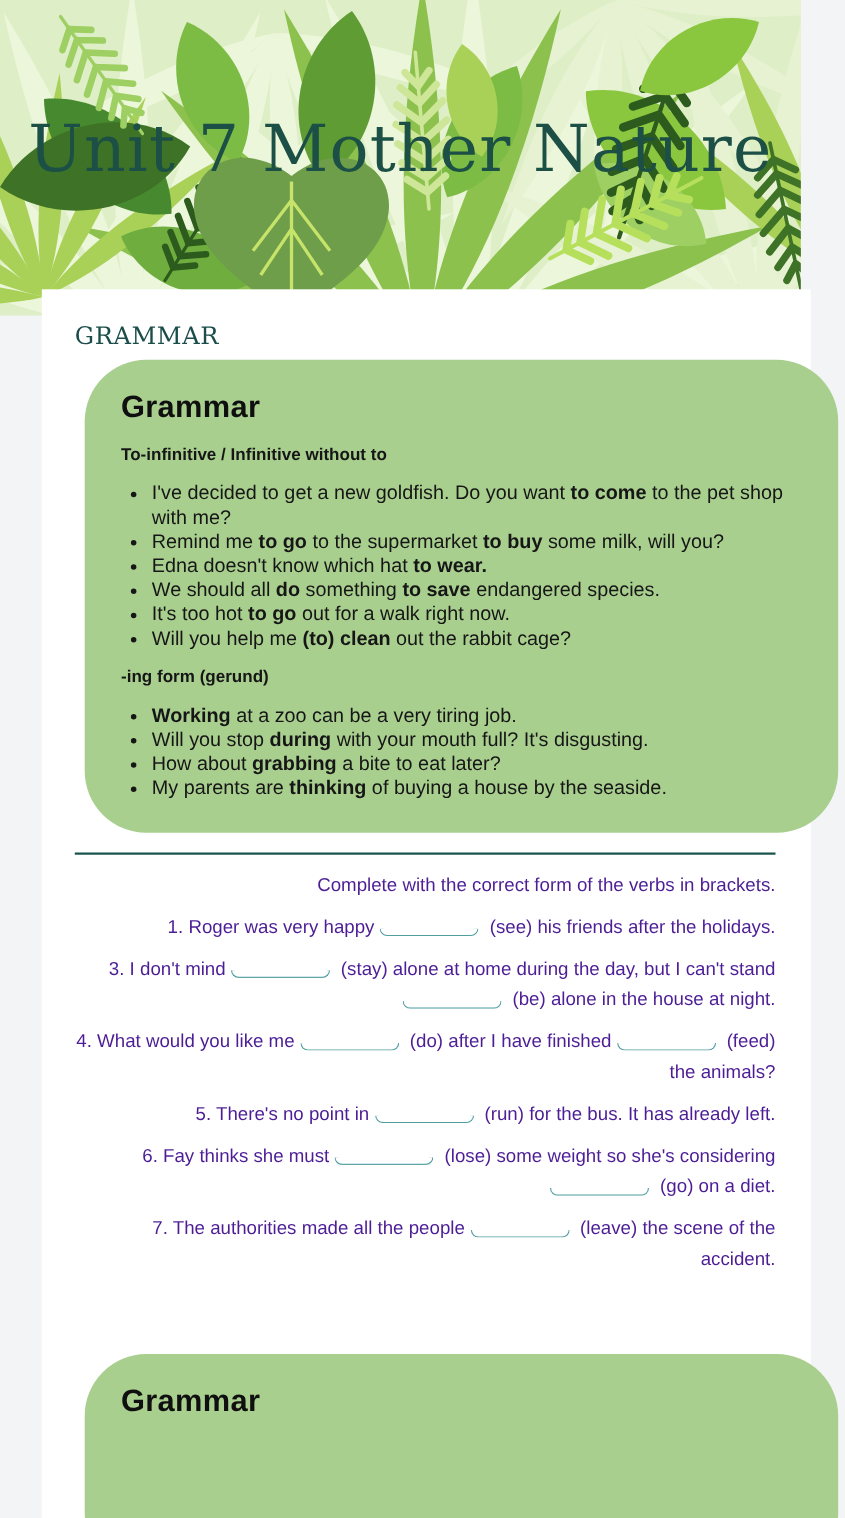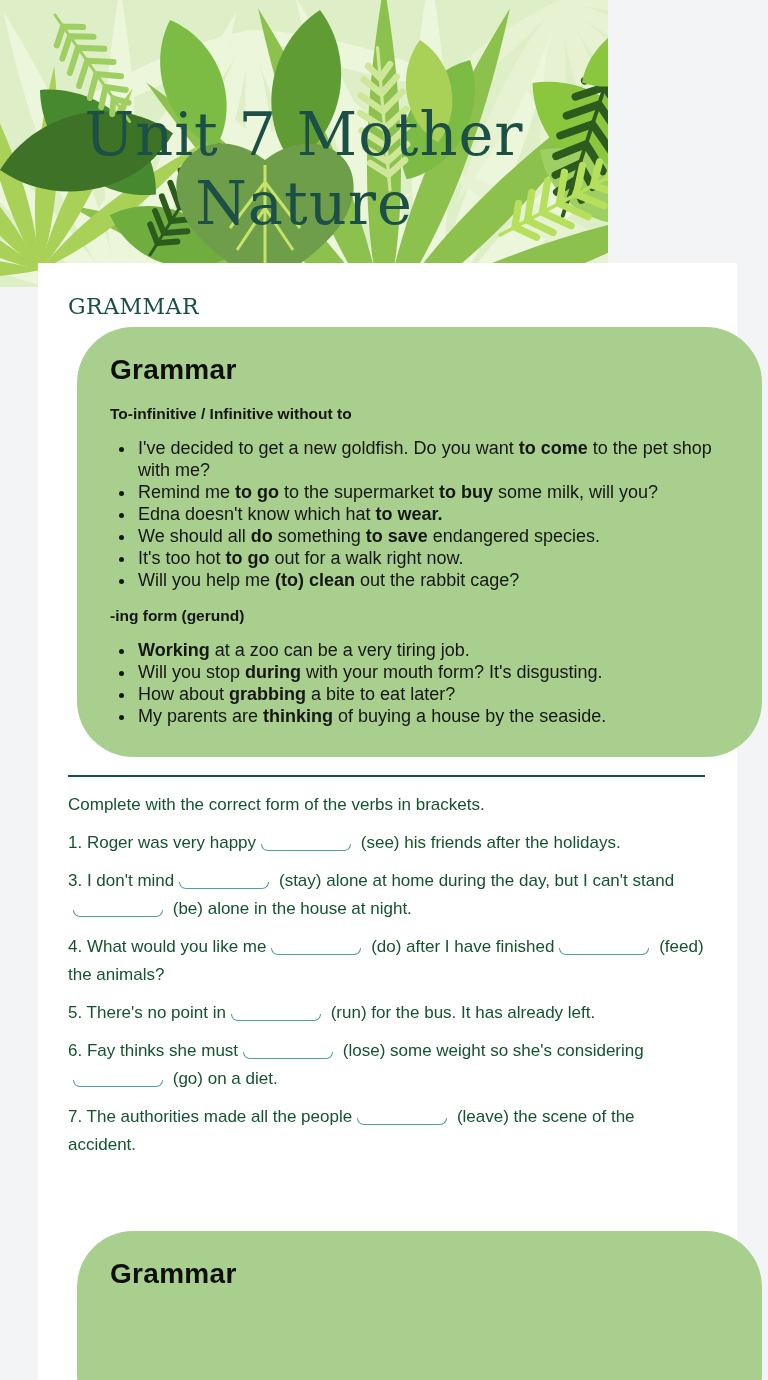--- a/index.html
+++ b/index.html
@@ -5,21 +5,21 @@
   * { box-sizing: border-box; }
   html, body {
     margin: 0; padding: 0;
     width: 768px; height: 1380px;
     overflow: hidden;
     background: #f3f4f6;
     font-family: "Liberation Sans", sans-serif;
   }
   .header-banner {
     position: relative;
-    width: 608px; height: 287px;
+    width: 728px; height: 287px;
     overflow: hidden;
   }
   .header-banner svg { display: block; }
   .page-title {
     position: absolute;
     top: 100px; left: 0; right: 0;
     text-align: center;
     font-family: "DejaVu Serif", serif;
     font-size: 59px;
     font-weight: 500;
@@ -86,22 +86,23 @@
     text-underline-offset: 3px;
   }
   .divider {
     border: none;
     border-top: 2px solid #16514b;
     margin: 18px 0 0 0;
   }
   .questions p {
     font-size: 17px;
     line-height: 28px;
-    color: #14532d;
+    color: #4c1d95;
     margin: 10px 0 0 0;
+    text-align: right;
   }
   .questions p.instruction { margin-top: 14px; }
   .blank {
     display: inline-block;
     width: 90px;
     height: 7px;
     margin: 0 5px;
     border-bottom: 1.5px solid #4f9ea1;
     border-left: 1.5px solid #4f9ea1;
     border-right: 1.5px solid #4f9ea1;
@@ -187,21 +188,21 @@
         <li><span>Remind me </span><span class="bold">to go</span><span> to the supermarket </span><span class="bold">to buy</span><span> some milk, will you?</span></li>
         <li><span>Edna doesn't know which hat </span><span class="bold">to wear.</span></li>
         <li><span>We should all </span><span class="bold">do</span><span> something </span><span class="bold">to save</span><span> endangered species.</span></li>
         <li><span>It's too hot </span><span class="bold">to go</span><span> out for a walk right now.</span></li>
         <li><span>Will you help me </span><span class="bold">(to) clean</span><span> out the rabbit cage?</span></li>
       </ul>
 
     <div class="grammar-subheading second"><span>-</span><span class="squiggle">ing</span><span> form (gerund)</span></div>
     <ul class="example-list">
         <li><span class="bold">Working</span><span> at a zoo can be a very tiring job.</span></li>
-        <li><span>Will you stop </span><span class="bold">during</span><span> with your mouth form? It's disgusting.</span></li>
+        <li><span>Will you stop </span><span class="bold">during</span><span> with your mouth full? It's disgusting.</span></li>
         <li><span>How about </span><span class="bold">grabbing</span><span> a bite to eat later?</span></li>
         <li><span>My parents are </span><span class="bold">thinking</span><span> of buying a house by the seaside.</span></li>
       </ul>
   </div>
 
   <hr class="divider">
 
   <div class="questions">
     <p class="instruction">Complete with the correct form of the verbs in brackets.</p>
     <div>

